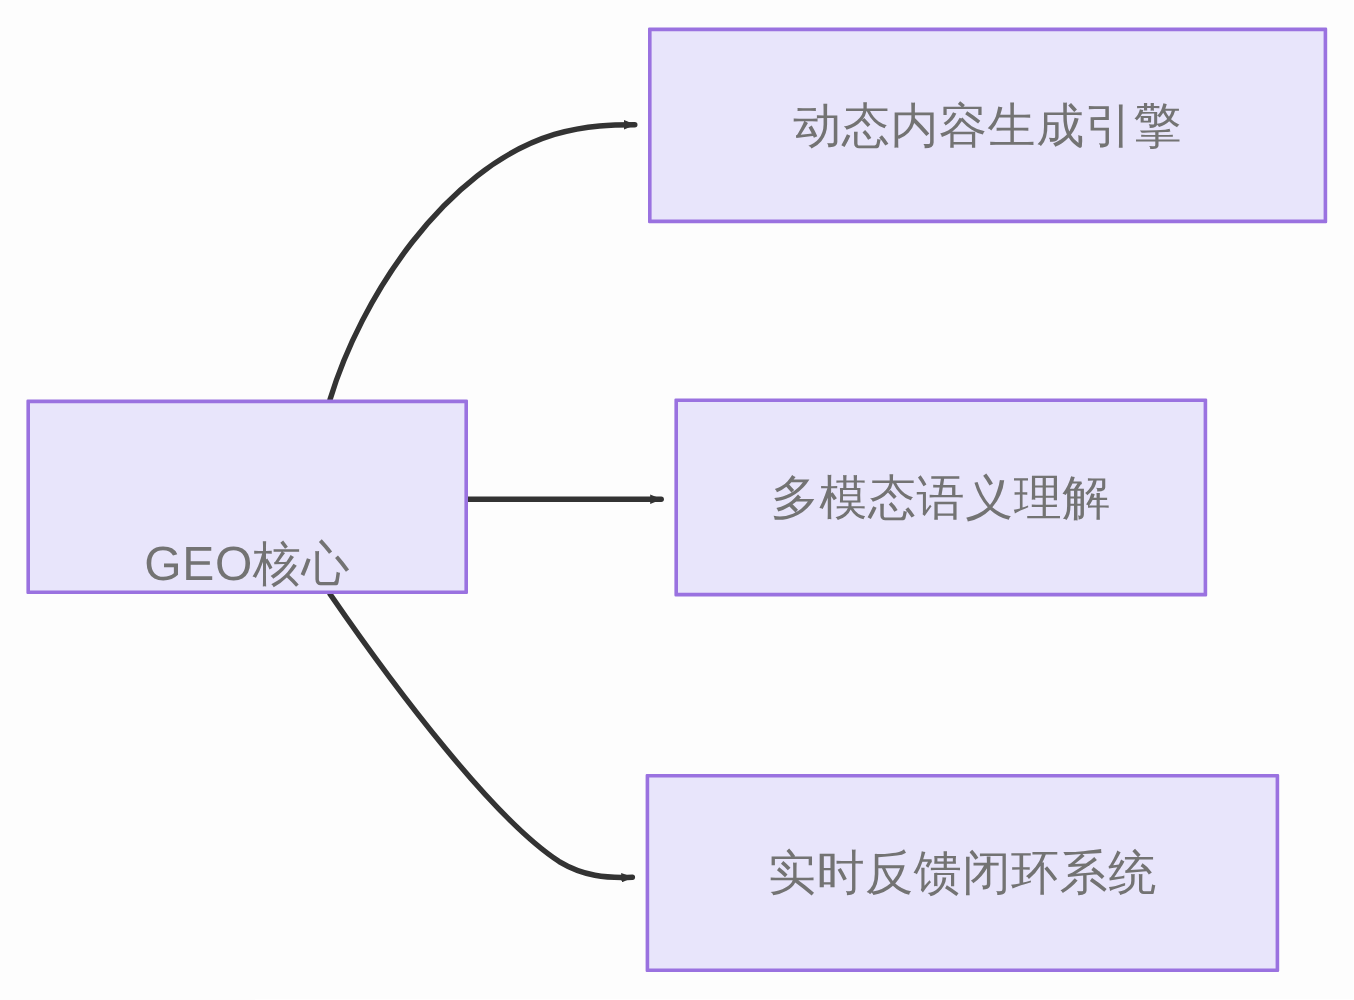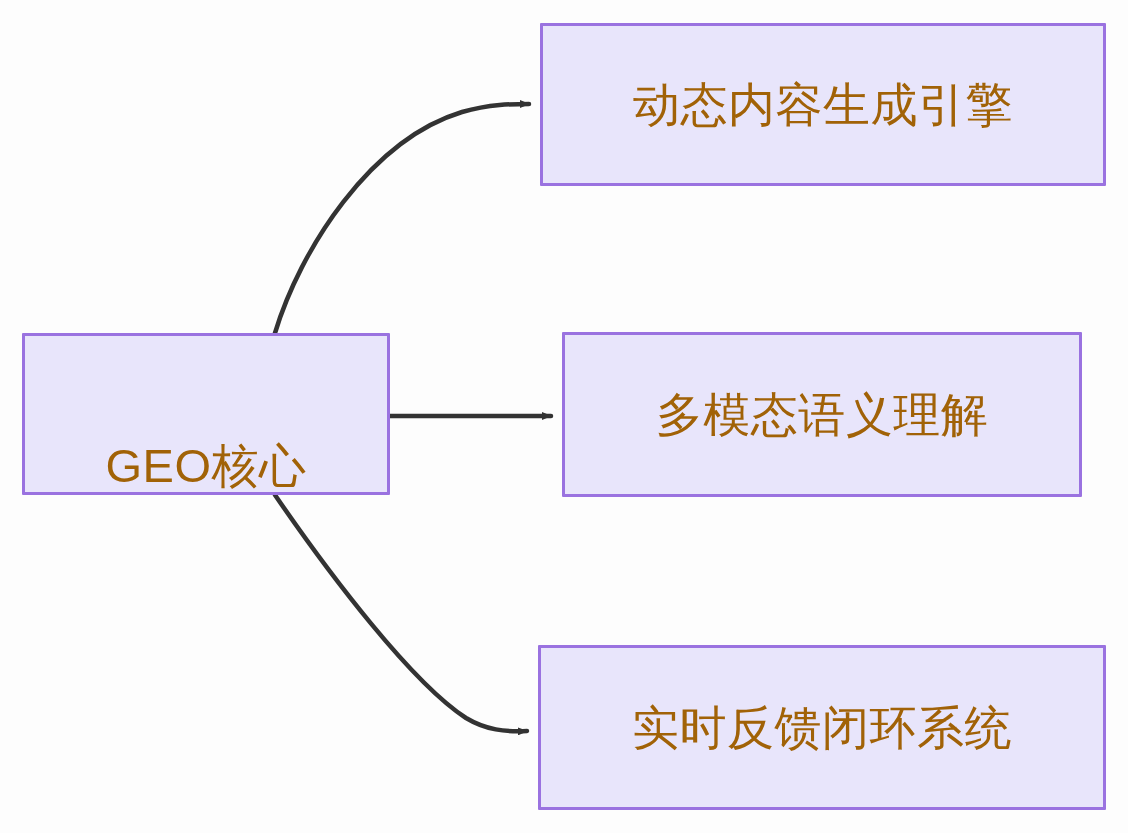--- a/index.html
+++ b/index.html
@@ -30,31 +30,31 @@
     position: absolute;
     box-sizing: border-box;
     display: flex;
     align-items: center;
     justify-content: center;
     background: #e8e5fb;
     border: 3px solid #9a72e0;
     border-radius: 1px;
   }
   .node-label {
-    color: #a16207;
-    font-size: 47px;
+    color: #737373;
+    font-size: 40px;
     line-height: 1.1;
     letter-spacing: 0.5px;
     white-space: nowrap;
     font-family: "Liberation Sans", "DejaVu Sans", sans-serif;
   }
   #node-root     { left: 22px;  top: 333px; width: 368px; height: 162px; align-items: flex-end; }
   #node-branch-0 { left: 540px; top: 23px;  width: 566px; height: 163px; }
-  #node-branch-1 { left: 562px; top: 332px; width: 520px; height: 165px; }
-  #node-branch-2 { left: 538px; top: 645px; width: 568px; height: 165px; }
+  #node-branch-1 { left: 562px; top: 332px; width: 444px; height: 165px; }
+  #node-branch-2 { left: 538px; top: 645px; width: 528px; height: 165px; }
 </style>
 </head>
 <body>
 
 <div id="diagram-root">
 
   <svg id="edge-layer" viewBox="0 0 1128 833" width="1128" height="833" xmlns="http://www.w3.org/2000/svg">
     <defs>
       <marker id="arrowhead" markerWidth="10" markerHeight="8" refX="9.2" refY="4" orient="auto" markerUnits="userSpaceOnUse">
         <path d="M0,0 L10,4 L0,8 Z" fill="#333333"></path>

